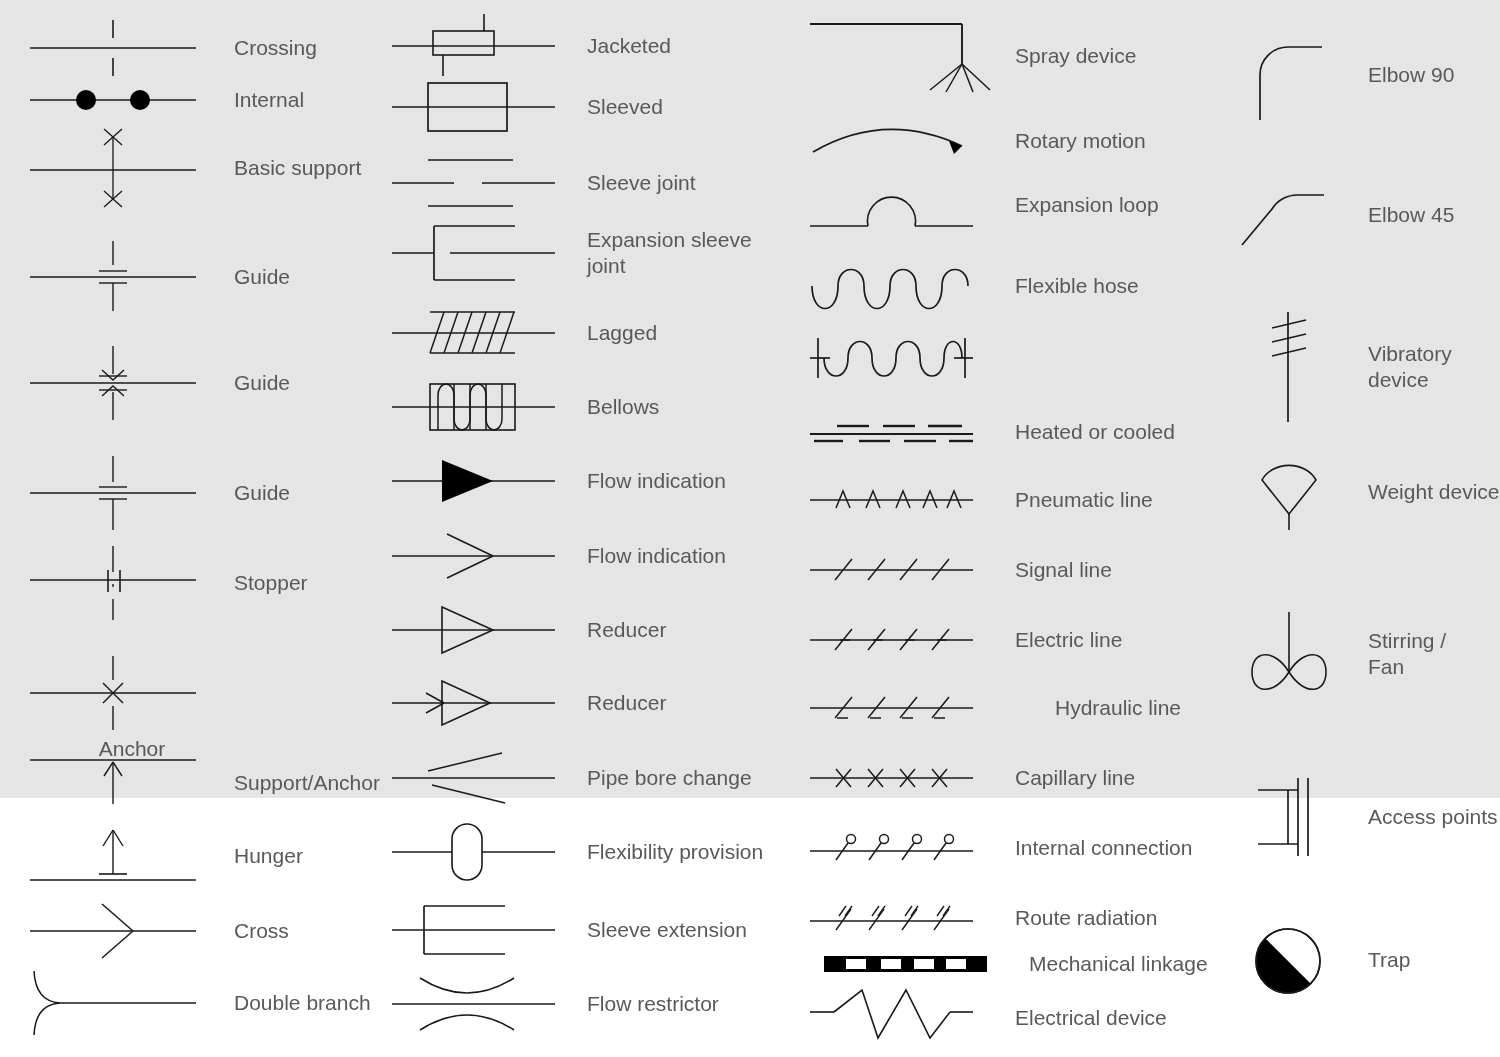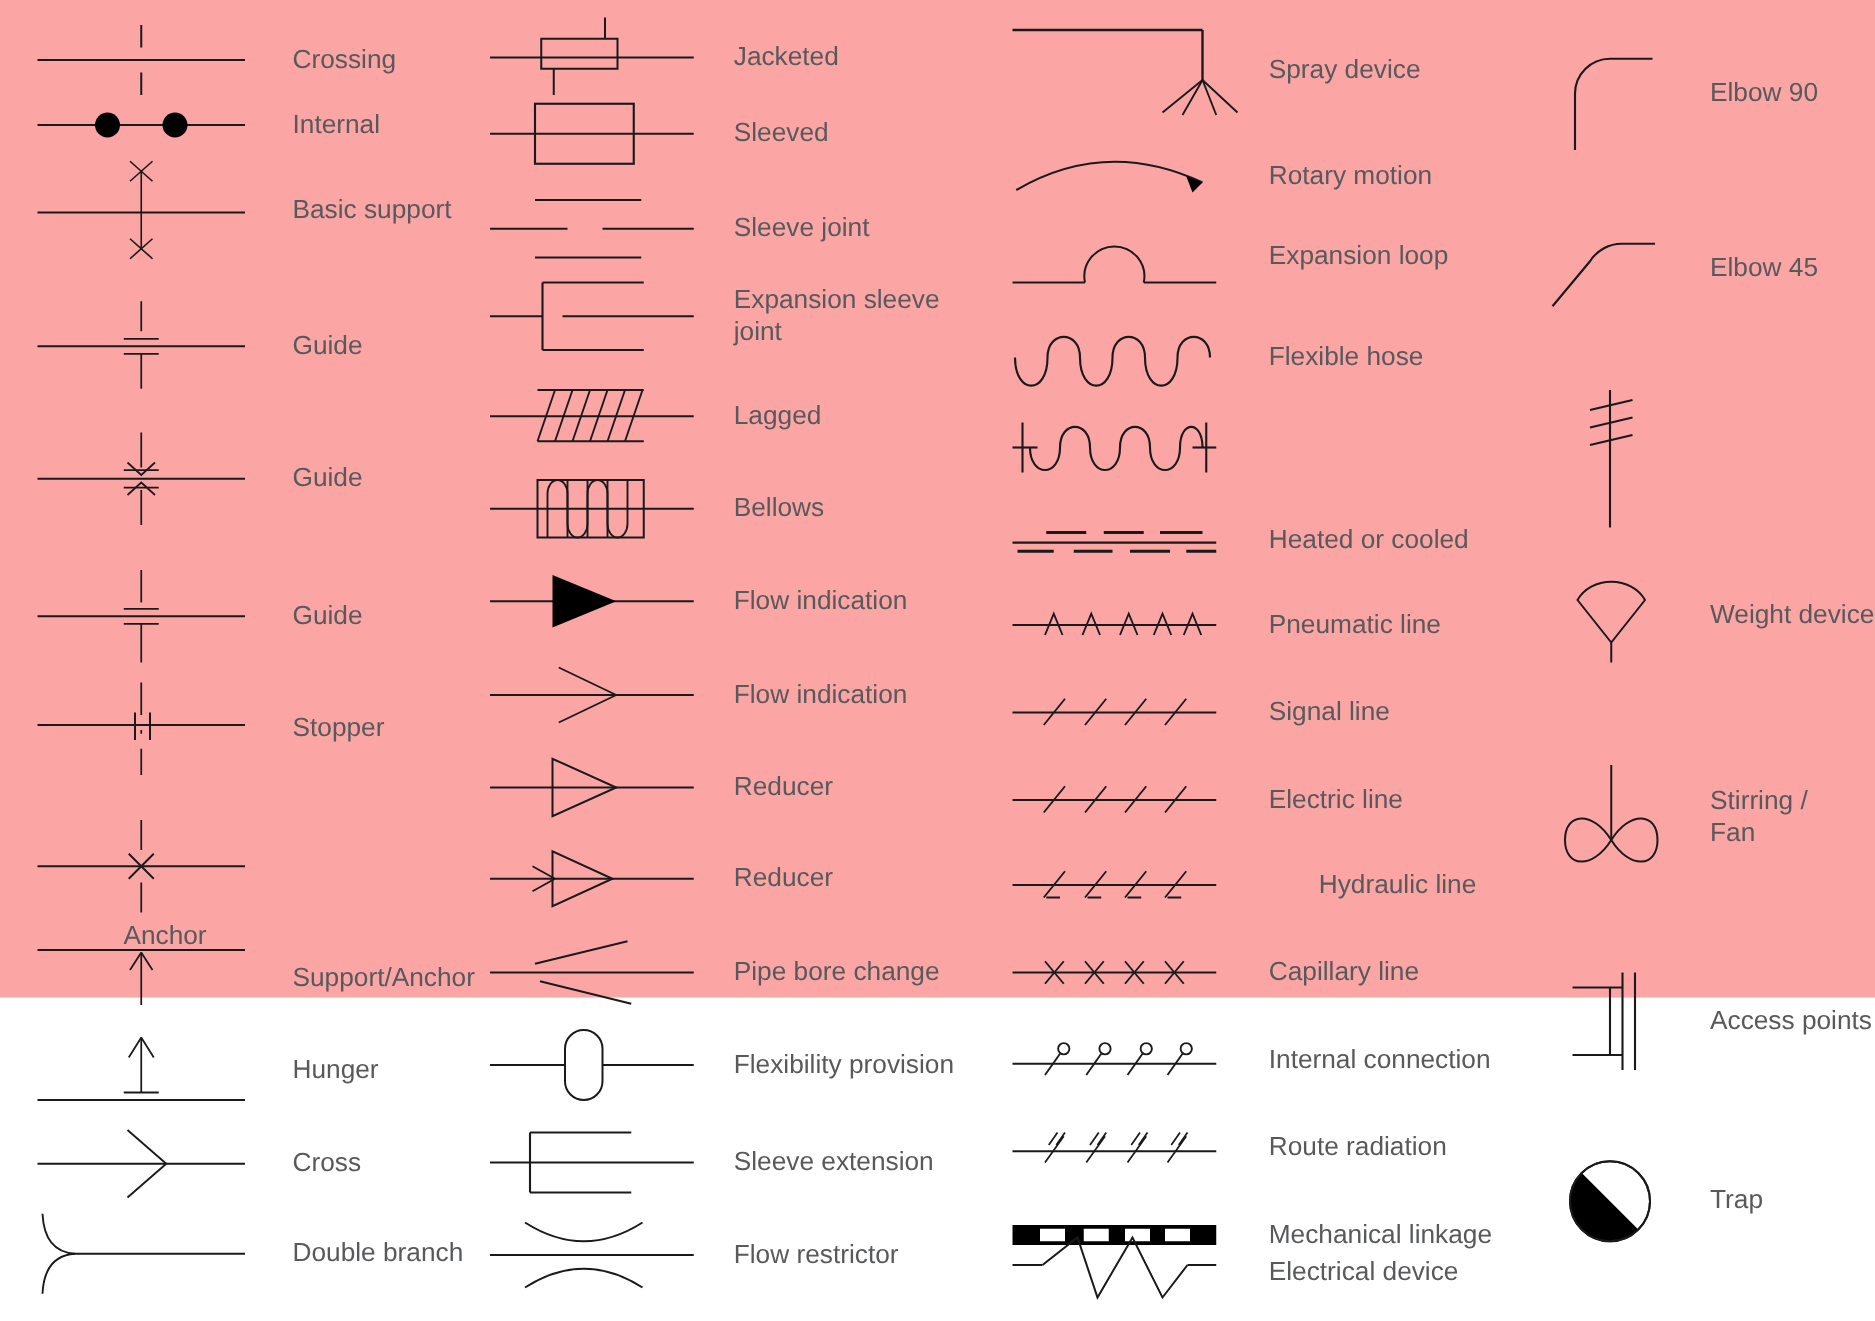--- a/index.html
+++ b/index.html
@@ -7,21 +7,21 @@
     margin: 0; padding: 0;
     background: #ffffff;
     width: 1500px; height: 1057px;
     overflow: hidden;
     font-family: "Liberation Sans", sans-serif;
   }
   #legend {
     position: relative;
     width: 1500px;
     height: 798px;
-    background: #fca5a5;
+    background: #e5e5e5;
   }
   .col { position: absolute; top: 0; }
   .row {
     position: absolute;
     display: flex;
     align-items: center;
   }
   .sym {
     flex: 0 0 auto;
     position: relative;
@@ -556,21 +556,21 @@
               <line x1="101" y1="20" x2="108" y2="10"></line>
             <line x1="124" y1="34" x2="139" y2="13"></line>
               <line x1="127" y1="20" x2="134" y2="10"></line>
               <line x1="133" y1="20" x2="140" y2="10"></line>
           </g>
         </svg>
       </div>
       <div class="lbl">Route radiation</div>
     </div>
 
-    <div class="row" style="top:948px;left:10px;margin-top:24px;">
+    <div class="row" style="top:948px;left:24px;">
       <div class="sym">
         <svg width="163" height="32" viewBox="0 0 163 32">
           <rect x="0" y="8" width="163" height="16" fill="#000"></rect>
           <rect x="22" y="11" width="20" height="10" fill="#fff"></rect>
           <rect x="57" y="11" width="20" height="10" fill="#fff"></rect>
           <rect x="90" y="11" width="20" height="10" fill="#fff"></rect>
           <rect x="122" y="11" width="20" height="10" fill="#fff"></rect>
         </svg>
       </div>
       <div class="lbl">Mechanical linkage</div>
@@ -610,20 +610,21 @@
 
     <div class="row" style="top:308px;left:0px;">
       <div class="sym">
         <svg width="100" height="118" viewBox="0 0 100 118">
           <line x1="48" y1="4" x2="48" y2="114" stroke="#1a1a1a" stroke-width="1.7"></line>
           <line x1="32" y1="20" x2="66" y2="12" stroke="#1a1a1a" stroke-width="1.7"></line>
           <line x1="32" y1="34" x2="66" y2="26" stroke="#1a1a1a" stroke-width="1.7"></line>
           <line x1="32" y1="48" x2="66" y2="40" stroke="#1a1a1a" stroke-width="1.7"></line>
         </svg>
       </div>
+      <div class="lbl">Vibratory device</div>
     </div>
 
     <div class="row" style="top:452px;left:0px;">
       <div class="sym">
         <svg width="100" height="80" viewBox="0 0 100 80">
           <path d="M22 28 A30 26 0 0 1 76 28 L49 62 Z" fill="none" stroke="#1a1a1a" stroke-width="1.6"></path>
           <line x1="49" y1="62" x2="49" y2="78" stroke="#1a1a1a" stroke-width="1.6"></line>
         </svg>
       </div>
       <div class="lbl">Weight device</div>

